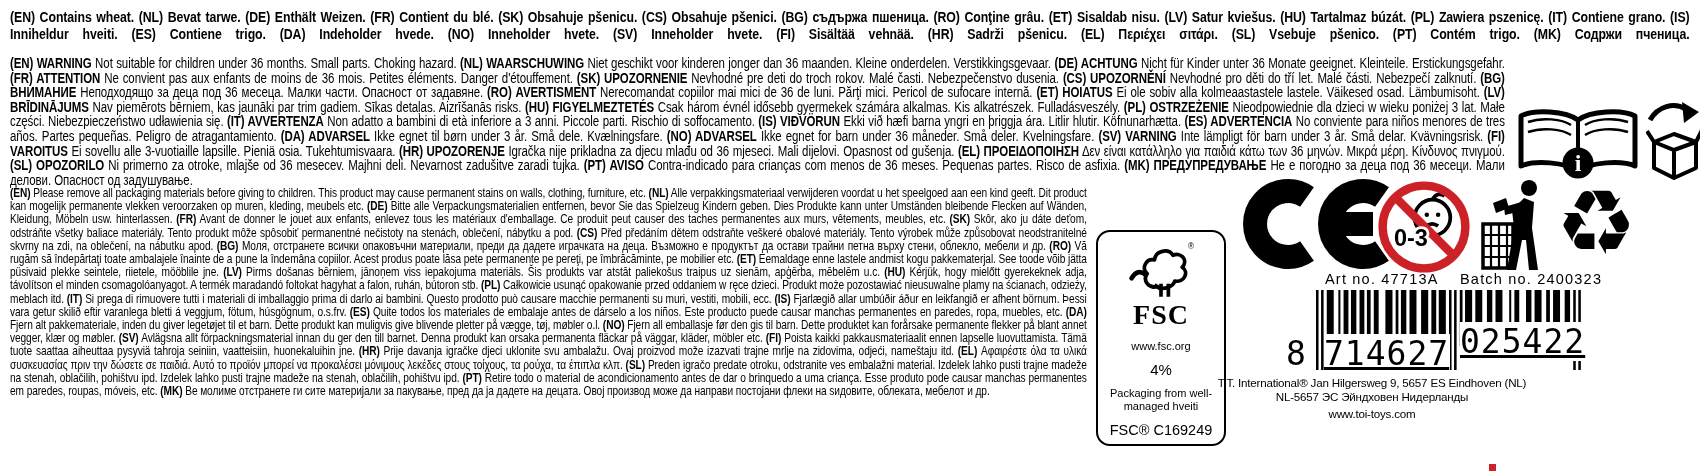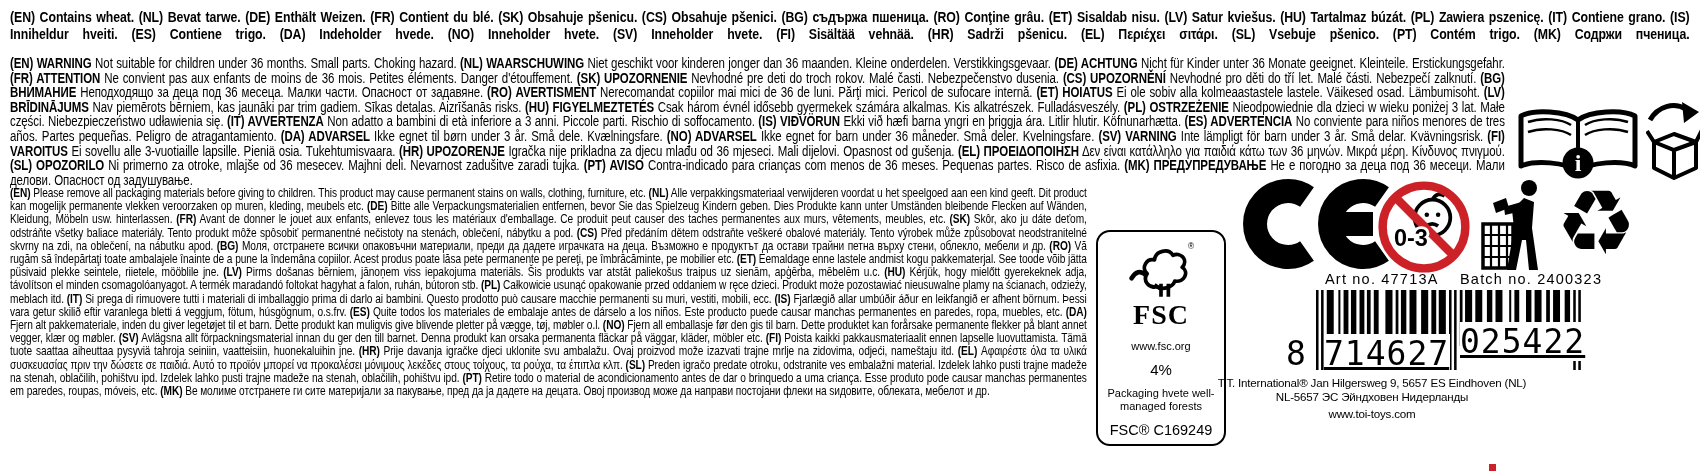--- a/index.html
+++ b/index.html
@@ -156,17 +156,17 @@
 <div id="fscbox" class="abs">
   <svg width="70" height="64" viewBox="0 0 76 66">
     <text x="74" y="10" text-anchor="end" font-size="9" fill="#000" font-family="Liberation Sans, sans-serif">®</text>
     <path d="M6,42 Q13,31 21,38 L30,51" fill="none" stroke="#000" stroke-width="5" stroke-linecap="round"></path>
     <path d="M33,51 C24,53 18,44 23,37 C16,31 22,20 31,22 C32,12 46,9 51,17 C60,13 68,23 61,30 C69,35 63,47 53,45 C51,52 40,55 33,51 Z" fill="#fff" stroke="#000" stroke-width="4" stroke-linejoin="round"></path>
     <path d="M38,48 L38,62 M46,48 L46,62 M38,54 L31,49" fill="none" stroke="#000" stroke-width="4"></path>
   </svg>
   <div class="brand">FSC</div>
   <div class="url">www.fsc.org</div>
   <div class="pct">4%</div>
-  <div class="claim">Packaging hvete well-managed forests</div>
+  <div class="claim">Packaging from well-managed hveiti</div>
   <div class="lic">FSC® C169249</div>
 </div>
 
 <div id="printmark" class="abs" style="background: rgb(205, 33, 40);"></div>
 
 </body></html>

